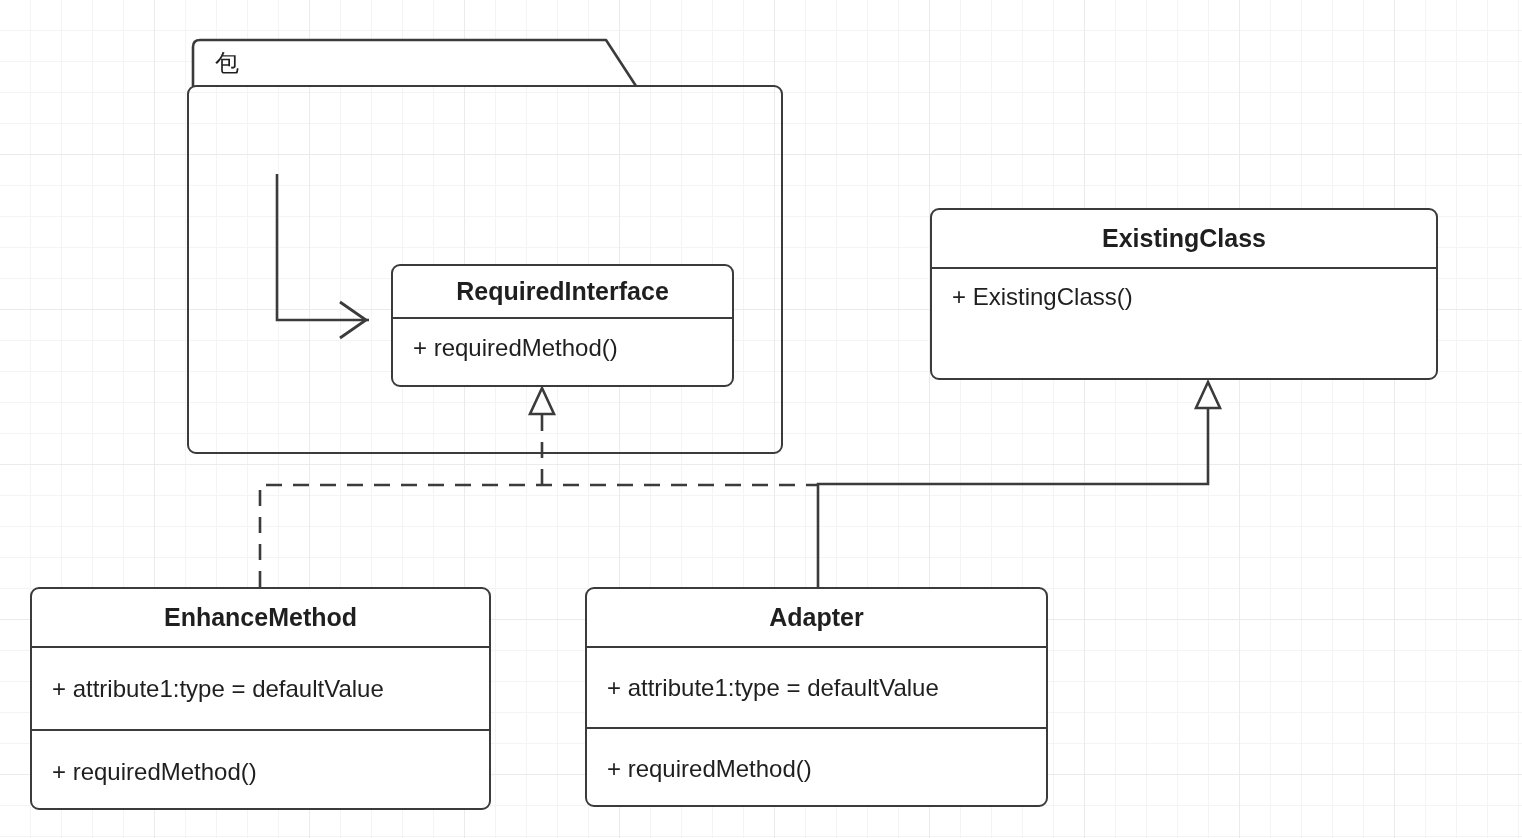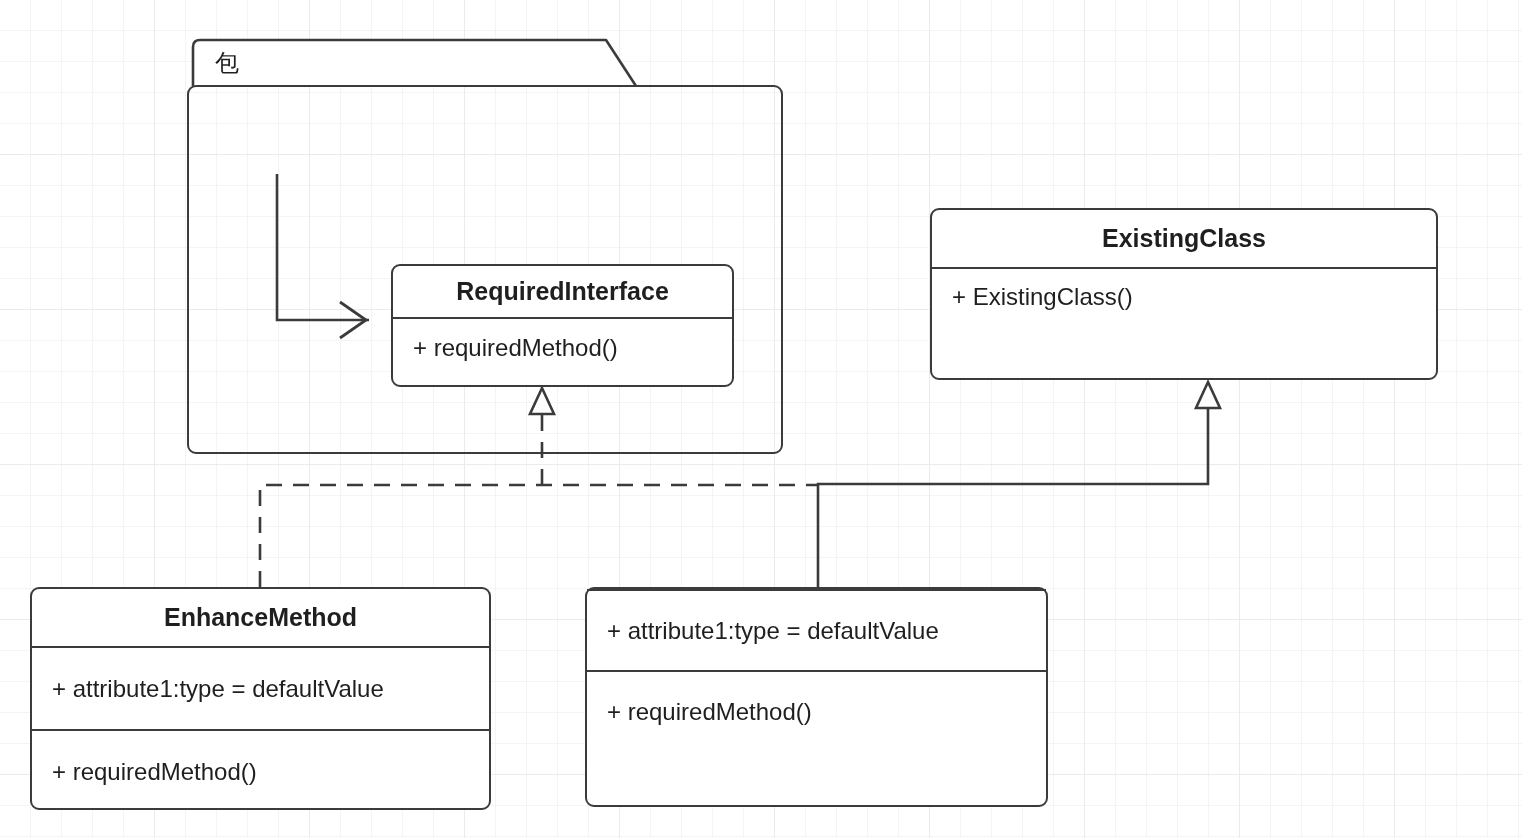--- a/index.html
+++ b/index.html
@@ -208,17 +208,18 @@
     <div class="node-compartment">+ ExistingClass()</div>
   </div>
 
   <div class="node" id="node-original-class">
     <div class="node-title">EnhanceMethod</div>
     <div class="node-compartment attr-row">+ attribute1:type = defaultValue</div>
     <div class="node-compartment op-row">+ requiredMethod()</div>
   </div>
 
   <div class="node" id="node-adapter">
+    <div class="node-title">Adapter</div>
     <div class="node-compartment attr-row">+ attribute1:type = defaultValue</div>
     <div class="node-compartment op-row">+ requiredMethod()</div>
   </div>
 
 </div>
 
 </body></html>

